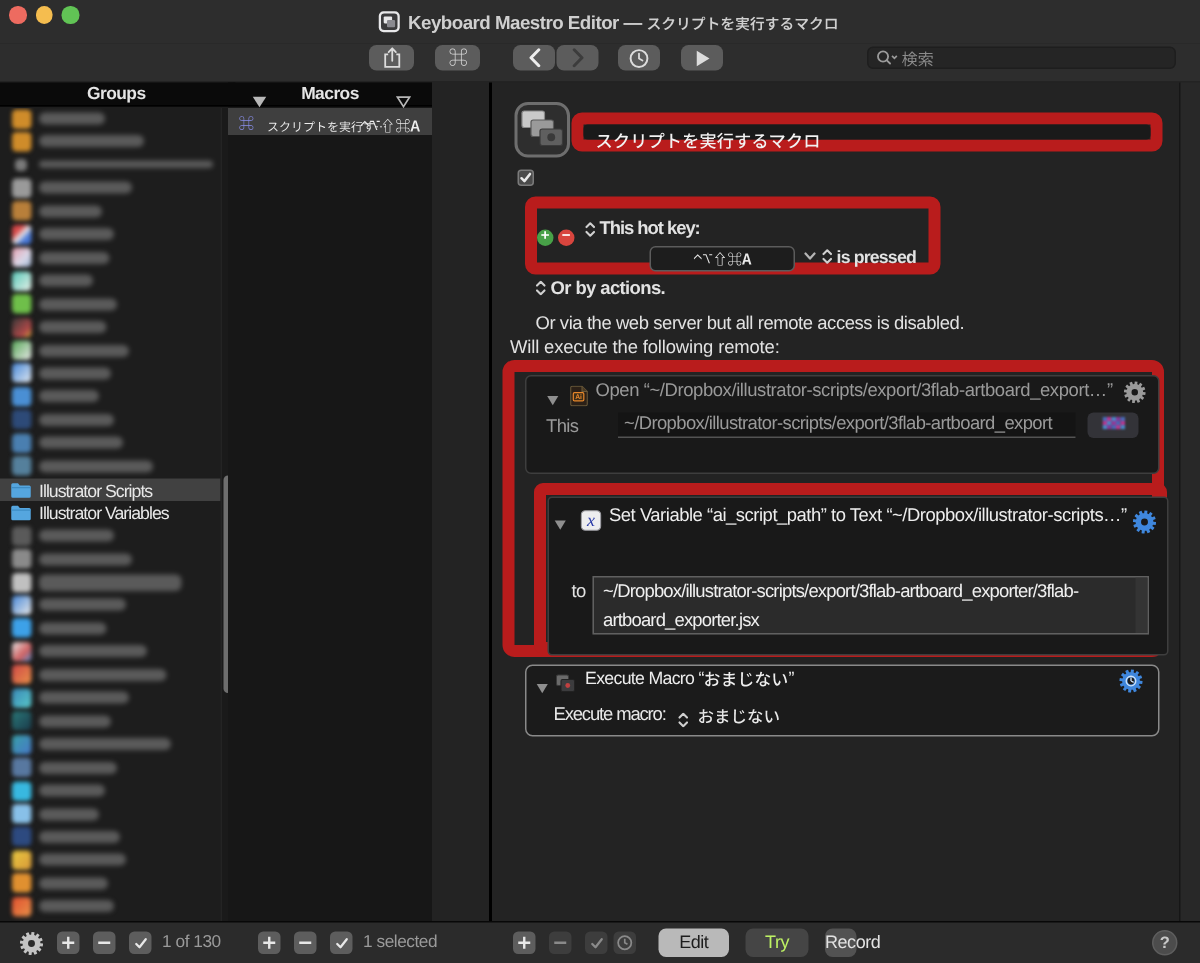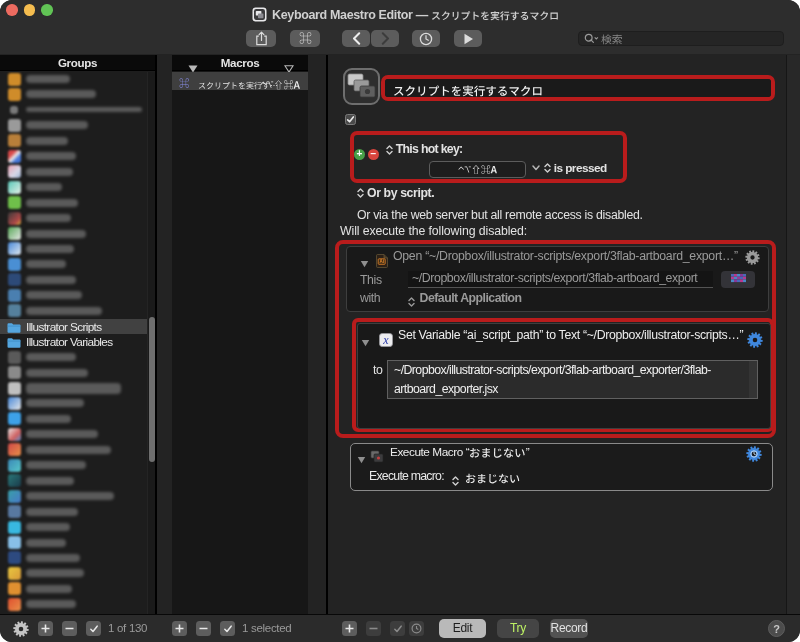--- a/index.html
+++ b/index.html
@@ -1,46 +1,46 @@
 <!DOCTYPE html>
 <html><head><meta charset="utf-8"><style>*{margin:0;padding:0;box-sizing:border-box}
 html,body{width:800px;height:642px;background:#fff;font-family:"Liberation Sans",sans-serif;overflow:hidden}
-#win{position:relative;width:800px;height:642px;background:#232323;border-radius:12px;overflow:hidden}
+#win{position:relative;width:800px;height:642px;background:#232323;border-radius:0;overflow:hidden}
 svg{display:inline-block}
 .titlebar{position:absolute;left:0;top:0;width:800px;height:29px;background:#2d2d2d}
 .tl{position:absolute;top:4px;width:11.5px;height:11.5px;border-radius:50%}
 .wtitle{position:absolute;left:11px;right:0;top:7px;text-align:center;font-size:12.5px;font-weight:bold;color:#cfcfcf;white-space:nowrap;letter-spacing:-0.35px}
 .wtitle-t{margin-left:5px}
 .toolbar{position:absolute;left:0;top:29px;width:800px;height:25px;background:#2d2d2d}
 .tbtn{position:absolute;top:1px;height:17px;background:#5c5c5c;border-radius:5px;display:flex;align-items:center;justify-content:center}
 .search{position:absolute;left:578px;top:2px;width:206px;height:15px;background:#252525;border:1px solid #1e1e1e;border-radius:4px;padding-left:5px;font-size:12px;line-height:12px;white-space:nowrap}
 .phead{position:absolute;top:0;left:0;right:0;height:16px;background:#0a0a0a;border-bottom:1px solid #000}
 .phead-t{display:block;text-align:center;font-size:11.6px;font-weight:bold;color:#e4e4e4;line-height:16px;letter-spacing:-0.35px}
 .groups{position:absolute;left:0;top:55px;width:155px;height:559px;background:#1d1d1d}
 .glist{position:absolute;top:16.5px;left:0;right:0;bottom:0;overflow:hidden}
 .grow{position:absolute;left:0;width:155px;height:15.45px}
 .grow.sel{background:#414141;width:148px}
 .gicon{position:absolute;left:8px;top:1px;width:13px;height:13px;border-radius:3px;filter:blur(1.3px)}
 .gbar{position:absolute;background:#939393;opacity:0.52;border-radius:4px;filter:blur(1.8px)}
 .gfold{position:absolute;left:7px;top:1px}
 .gtext{position:absolute;left:26px;top:1px;font-size:11.8px;color:#e8e8e8;letter-spacing:-0.65px}
 .gscroll{position:absolute;right:0;top:0;bottom:0;width:8px;background:#1a1a1a;border-left:1px solid #242424}
 .gthumb{position:absolute;left:1px;top:245px;width:6px;height:145px;background:#6e6e6e;border-radius:3px}
-.macros{position:absolute;left:172px;top:55px;width:136px;height:559px;background:#171717}
+.macros{position:absolute;left:152px;top:55px;width:136px;height:559px;background:#171717}
 .mlist{position:absolute;top:17px;left:0;right:0;bottom:0}
 .mrow{position:absolute;top:0;left:0;right:0;height:17.5px;background:#3f3f3f}
 .mcmd{position:absolute;left:7px;top:3px}
 .mname{position:absolute;left:26px;top:2px}
 .mhk{position:absolute;right:8px;top:3px}
 .vdiv{position:absolute;top:55px;width:2px;height:559px;background:#000}
 .detail{position:absolute;left:328px;top:55px;width:458px;height:559px;background:#232323}
 .rstrip{position:absolute;left:786px;top:55px;width:14px;height:559px;background:#282828;border-left:1px solid #161616}
 .t12{font-size:12.3px;color:#e2e2e2;letter-spacing:-0.4px}
 .tb12{font-size:12.3px;font-weight:bold;color:#e2e2e2;letter-spacing:-0.4px}
-.cybox{position:absolute;border:4px solid #b91c1c}
+.cybox{position:absolute;border:8px solid #b91c1c}
 .micbox{position:absolute;left:15px;top:13px;width:37px;height:37px;border:2px solid #6e6e6e;border-radius:9px;background:#2e2e2e;display:flex;align-items:center;justify-content:center}
 .tfield{left:53px;top:20px;width:394px;height:26px;border-radius:7px}
 .tfield-in{position:absolute;left:0;top:0;right:0;bottom:0;background:#1a1a1a;border-radius:3px;padding:1.5px 0 0 8px;white-space:nowrap}
 .trigline{position:absolute;left:17px;top:52.5px;white-space:nowrap}
 .cbx{display:inline-block;width:11px;height:11px;background:#4a4a4a;border:1px solid #7a7a7a;border-radius:2.5px;margin-right:5px;vertical-align:-2px;text-align:center;line-height:8px}
 .trigbox{left:22px;top:76px;width:277px;height:52px;border-radius:7px}
 .trow{position:absolute;white-space:nowrap}
 .pm{display:inline-block;width:11px;height:11px;border-radius:50%;color:#fff;font-size:10px;font-weight:bold;text-align:center;line-height:10px;margin-right:3px;vertical-align:-2px}
 .hkfield{display:inline-flex;width:97px;height:17px;background:#1d1d1d;border:1px solid #5c5c5c;border-radius:4px;align-items:center;justify-content:center;vertical-align:-4px}
 .orline1{position:absolute;left:29px;top:127.5px;white-space:nowrap}
@@ -350,23 +350,23 @@
               </g>
             </svg>
           </span><span style="margin-left:6px"><svg width="8" height="6" viewBox="0 0 8 6" style="vertical-align:1px">
               <path d="M1,1 L4,4.4 L7,1" stroke="#b5b5b5" stroke-width="1.5" fill="none" stroke-linecap="round" stroke-linejoin="round"></path>
             </svg></span><span style="margin-left:4px"><svg width="7" height="10" viewBox="0 0 7 10" style="vertical-align:-1px">
               <path d="M1,3.4 L3.5,0.9 L6,3.4 M1,6.6 L3.5,9.1 L6,6.6" stroke="#d0d0d0" stroke-width="1.4" fill="none" stroke-linecap="round" stroke-linejoin="round"></path>
             </svg></span><span class="tb12" style="font-size:11.8px;letter-spacing:-0.55px"> is pressed</span></div>
     </div>
       <div class="orline1"><svg width="7" height="10" viewBox="0 0 7 10" style="vertical-align:-1px">
           <path d="M1,3.4 L3.5,0.9 L6,3.4 M1,6.6 L3.5,9.1 L6,6.6" stroke="#d0d0d0" stroke-width="1.4" fill="none" stroke-linecap="round" stroke-linejoin="round"></path>
-        </svg><span class="tb12"> Or by script.</span></div>
+        </svg><span class="tb12"> Or by actions.</span></div>
       <div class="orline2 t12" style="letter-spacing:-0.28px">Or via the web server but all remote access is disabled.</div>
-      <div class="willexec t12" style="letter-spacing:-0.1px">Will execute the following disabled:</div>
+      <div class="willexec t12" style="letter-spacing:-0.1px">Will execute the following remote:</div>
   <div class="cybox actouter">
         <div class="act act1">
       <div class="ahead">
             <span class="adisc" style="left:12.5px"><svg width="9" height="8" viewBox="0 0 9 8">
                 <path d="M0.8,1 L8.2,1 L4.5,7.2 Z" fill="#8f8f8f"></path>
               </svg></span>
             <span class="aicon" style="left:29px"><svg width="12" height="14" viewBox="0 0 12 14" style="vertical-align:-3px">
                 <path d="M0.5,1.5 Q0.5,0.5 1.5,0.5 L8,0.5 L11.5,4 L11.5,12.5 Q11.5,13.5 10.5,13.5 L1.5,13.5 Q0.5,13.5 0.5,12.5 Z" fill="#2b2017" stroke="#6a5a3a" stroke-width="0.7"></path>
                 <path d="M8,0.5 L8,4 L11.5,4" fill="#4a3a24" stroke="#6a5a3a" stroke-width="0.7"></path>
                 <rect x="2.2" y="4.8" width="7" height="5.5" rx="0.8" fill="#3a2c18" stroke="#e8872a" stroke-width="0.8"></rect>
@@ -393,44 +393,37 @@
                 <rect x="9" y="2.7" width="3" height="2.7" fill="#4a68b8"></rect>
                 <rect x="12" y="2.7" width="3" height="2.7" fill="#b83890"></rect>
                 <rect x="0" y="5.4" width="3" height="2.7" fill="#4a88c8"></rect>
                 <rect x="3" y="5.4" width="3" height="2.7" fill="#883898"></rect>
                 <rect x="6" y="5.4" width="3" height="2.7" fill="#4a68b8"></rect>
                 <rect x="9" y="5.4" width="3" height="2.7" fill="#b83890"></rect>
                 <rect x="12" y="5.4" width="3" height="2.7" fill="#4a88c8"></rect>
               </svg>
             </span>
           </div>
-      <div class="arow" style="top:41.5px">
-            <span class="albl dim" style="left:13px">with</span>
-        <span style="position:absolute;left:61px;top:3px"><svg width="7" height="10" viewBox="0 0 7 10" style="vertical-align:-1px">
-                <path d="M1,3.4 L3.5,0.9 L6,3.4 M1,6.6 L3.5,9.1 L6,6.6" stroke="#9a9a9a" stroke-width="1.4" fill="none" stroke-linecap="round" stroke-linejoin="round"></path>
-              </svg></span>
-        <span class="albl dim" style="left:72.5px;font-weight:bold;letter-spacing:-0.5px">Default Application</span>
-          </div>
     </div>
         <div class="cybox act2cy">
           <div class="act act2">
       <div class="ahead" style="top:6px">
               <span class="adisc" style="left:3px"><svg width="9" height="8" viewBox="0 0 9 8">
                   <path d="M0.8,1 L8.2,1 L4.5,7.2 Z" fill="#8f8f8f"></path>
                 </svg></span>
               <span class="aicon" style="left:21px"><svg width="14" height="14" viewBox="0 0 14 14" style="vertical-align:-3px">
                   <rect x="0.5" y="0.5" width="13" height="13" rx="2.8" fill="#ededef" stroke="#9a9aa0" stroke-width="0.8"></rect>
                   <text x="7" y="10.6" font-size="12" font-style="italic" font-family="Liberation Serif" fill="#2a3aa8" text-anchor="middle">x</text>
                 </svg></span>
         <span class="atitle" style="left:40px;letter-spacing:-0.32px">Set Variable “ai_script_path” to Text “~/Dropbox/illustrator-scripts…”</span>
         <span class="agear" style="right:7px;top:2px"><svg width="16" height="16" viewBox="0 0 16 16">
                   <path d="M15.70,8.00 A7.7,7.7 0 0 1 15.44,9.99 L13.63,9.75 A5.9,5.9 0 0 1 13.22,10.74 L14.67,11.85 A7.7,7.7 0 0 1 13.44,13.44 L12.00,12.34 A5.9,5.9 0 0 1 11.15,12.99 L11.85,14.67 A7.7,7.7 0 0 1 9.99,15.44 L9.30,13.76 A5.9,5.9 0 0 1 8.24,13.90 L8.00,15.70 A7.7,7.7 0 0 1 6.01,15.44 L6.25,13.63 A5.9,5.9 0 0 1 5.26,13.22 L4.15,14.67 A7.7,7.7 0 0 1 2.56,13.44 L3.66,12.00 A5.9,5.9 0 0 1 3.01,11.15 L1.33,11.85 A7.7,7.7 0 0 1 0.56,9.99 L2.24,9.30 A5.9,5.9 0 0 1 2.10,8.24 L0.30,8.00 A7.7,7.7 0 0 1 0.56,6.01 L2.37,6.25 A5.9,5.9 0 0 1 2.78,5.26 L1.33,4.15 A7.7,7.7 0 0 1 2.56,2.56 L4.00,3.66 A5.9,5.9 0 0 1 4.85,3.01 L4.15,1.33 A7.7,7.7 0 0 1 6.01,0.56 L6.70,2.24 A5.9,5.9 0 0 1 7.76,2.10 L8.00,0.30 A7.7,7.7 0 0 1 9.99,0.56 L9.75,2.37 A5.9,5.9 0 0 1 10.74,2.78 L11.85,1.33 A7.7,7.7 0 0 1 13.44,2.56 L12.34,4.00 A5.9,5.9 0 0 1 12.99,4.85 L14.67,4.15 A7.7,7.7 0 0 1 15.44,6.01 L13.76,6.70 A5.9,5.9 0 0 1 13.90,7.76 Z M10.3,8 A2.3,2.3 0 1 0 5.7,8 A2.3,2.3 0 1 0 10.3,8 Z" fill="#3f87dd" fill-rule="evenodd"></path>
                 </svg></span>
             </div>
-      <div class="arow" style="top:36px">
+      <div class="arow" style="top:52px">
               <span class="albl" style="left:15px;top:3px">to</span>
         <div class="ta"><div class="ta-scroll"></div>~/Dropbox/illustrator-scripts/export/3flab-artboard_exporter/3flab-<br>artboard_exporter.jsx</div>
             </div>
     </div>
         </div>
       </div>
       <div class="act3">
       <div class="ahead" style="top:3px">
           <span class="adisc" style="left:5.5px"><svg width="9" height="8" viewBox="0 0 9 8">
               <path d="M0.8,1 L8.2,1 L4.5,7.2 Z" fill="#8f8f8f"></path>
@@ -517,15 +510,15 @@
         </svg>
       </div>
       <div class="bbtn dimb" style="left:409px;width:15px">
         <svg width="11" height="11" viewBox="0 0 14 14">
           <circle cx="7" cy="7" r="5.6" fill="none" stroke="#8a8a8a" stroke-width="1.5"></circle>
           <path d="M7,3.7 L7,7 L9.3,8.3" stroke="#8a8a8a" stroke-width="1.4" fill="none"></path>
         </svg>
       </div>
   <div class="pillbtn" style="left:439px;width:47px;background:#b9b9b9;color:#1d1d1d">Edit</div>
   <div class="pillbtn" style="left:497px;width:42px;background:#454545;color:#bef264">Try</div>
-  <div class="pillbtn" style="left:550px;width:38px;background:#525252;color:#e2e2e2">Record</div>
+  <div class="pillbtn" style="left:550px;width:21px;background:#525252;color:#e2e2e2">Record</div>
   <div class="helpbtn">?</div>
     </div>
 </div>
 </body></html>

